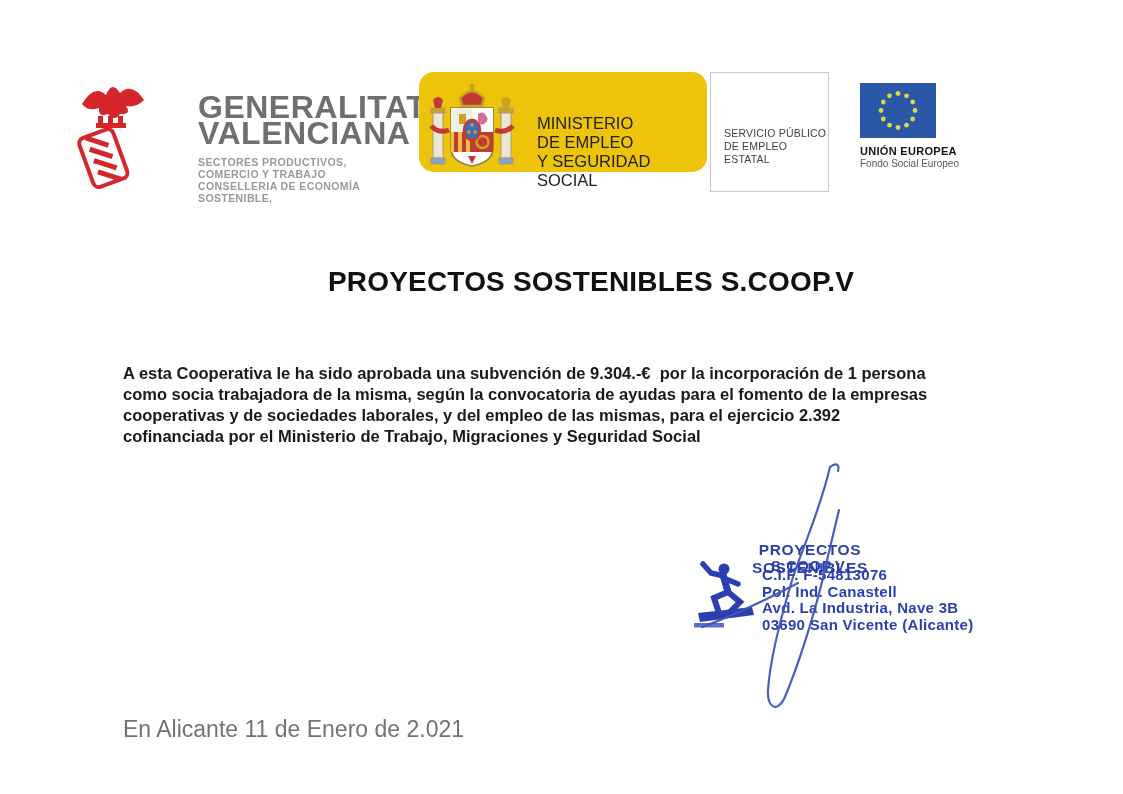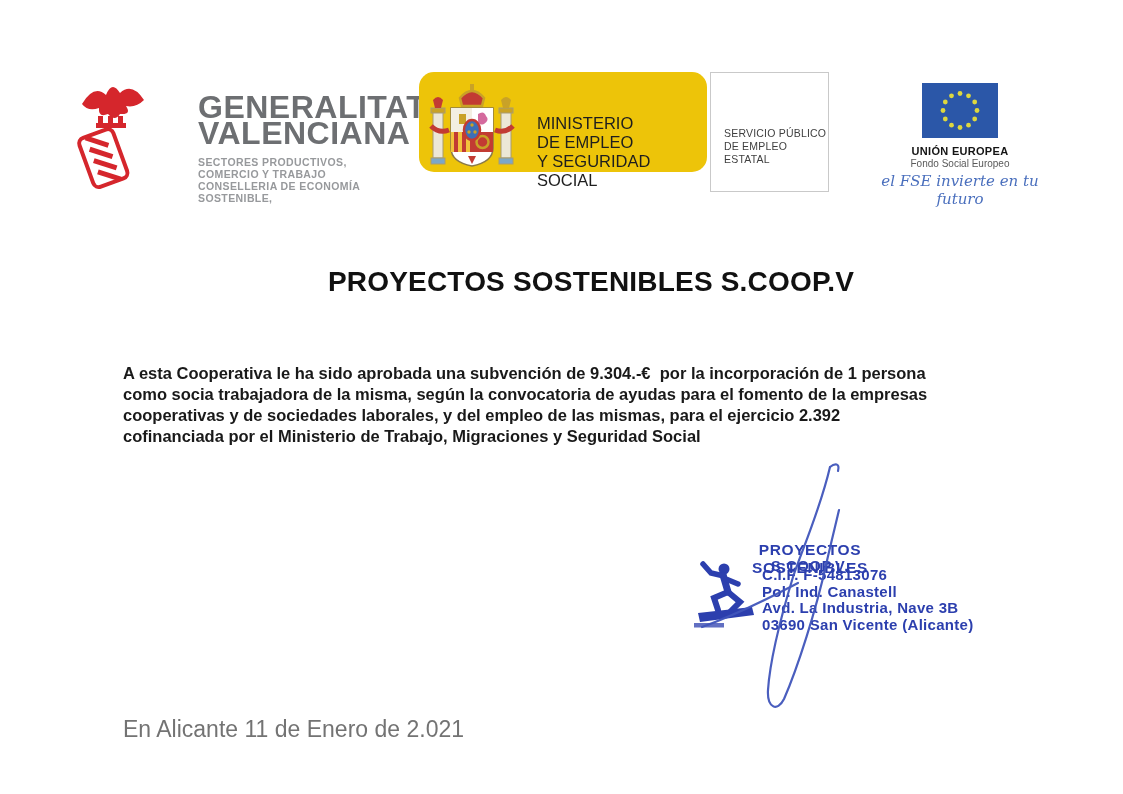--- a/index.html
+++ b/index.html
@@ -16,21 +16,21 @@
   .gva-dept{position:absolute;left:130px;top:84px;font-size:10.5px;line-height:12px;
     font-weight:bold;letter-spacing:.4px;color:#97999c;}
   .logo-min{position:absolute;left:419px;top:72px;height:121px;display:flex;}
   .min-yellow{width:288px;height:100px;background:#edc409;position:relative;border-radius:15px;}
   .min-coat{position:absolute;left:10px;top:10px;width:86px;height:98px;}
   .min-text{position:absolute;left:118px;top:42px;font-size:16.5px;line-height:19px;color:#1e1e1e;}
   .min-gap{width:3px;background:#fff;}
   .min-white{width:117px;height:118px;border:1px solid #c9c9c9;background:#fff;position:relative;}
   .sepe-text{position:absolute;left:13px;top:54px;font-size:10.5px;line-height:13px;
     letter-spacing:.2px;color:#3f3f3f;}
-  .logo-eu{position:absolute;left:860px;top:83px;width:200px;text-align:center;}
+  .logo-eu{position:absolute;left:860px;top:83px;width:200px;}
   .eu-flag{display:inline-block;width:76px;height:55px;}
   .eu-label{margin-top:3px;font-size:11px;font-weight:bold;letter-spacing:.3px;color:#141414;}
   .eu-sublabel{font-size:10px;color:#5a5a5a;margin-top:1px;}
   .eu-tagline{margin-top:3px;font-family:"DejaVu Serif",serif;font-style:italic;
     font-size:15px;color:#4a6fbd;}
   
   .doc-title{position:absolute;left:0;right:0;top:266px;text-align:center;padding-left:40px;
     font-size:28px;font-weight:bold;letter-spacing:.2px;color:#111;margin-left:19px;}
   .doc-body{position:absolute;left:123px;top:363px;width:905px;font-size:16.5px;
     font-weight:bold;color:#191919;line-height:21px;}
@@ -148,21 +148,20 @@
         <circle cx="38" cy="44.5" r="2.4"></circle>
           <circle cx="29.5" cy="42.2" r="2.4"></circle>
         <circle cx="23.3" cy="36" r="2.4"></circle>
           <circle cx="21" cy="27.5" r="2.4"></circle>
         <circle cx="23.3" cy="19" r="2.4"></circle>
           <circle cx="29.5" cy="12.8" r="2.4"></circle>
       </g>
     </svg>
     <div class="eu-label">UNIÓN EUROPEA</div>
     <div class="eu-sublabel">Fondo Social Europeo</div>
-    <div class="eu-tagline">el FSE invierte en tu futuro</div>
   </div>
 
   <div class="doc-title">PROYECTOS SOSTENIBLES S.COOP.V</div>
 
   <div class="doc-body">
     <div>A esta Cooperativa le ha sido aprobada una subvención de 9.304.-€  por la incorporación de 1 persona</div>
     <div>como socia trabajadora de la misma, según la convocatoria de ayudas para el fomento de la empresas</div>
     <div>cooperativas y de sociedades laborales, y del empleo de las mismas, para el ejercicio 2.392</div>
     <div>cofinanciada por el Ministerio de Trabajo, Migraciones y Seguridad Social</div>
   </div>

